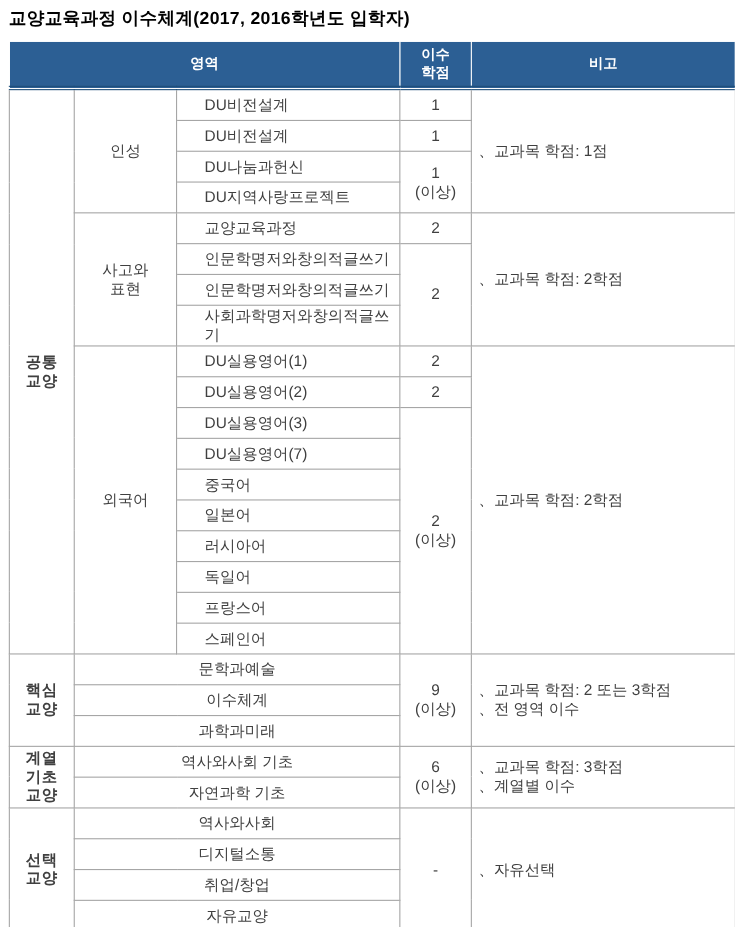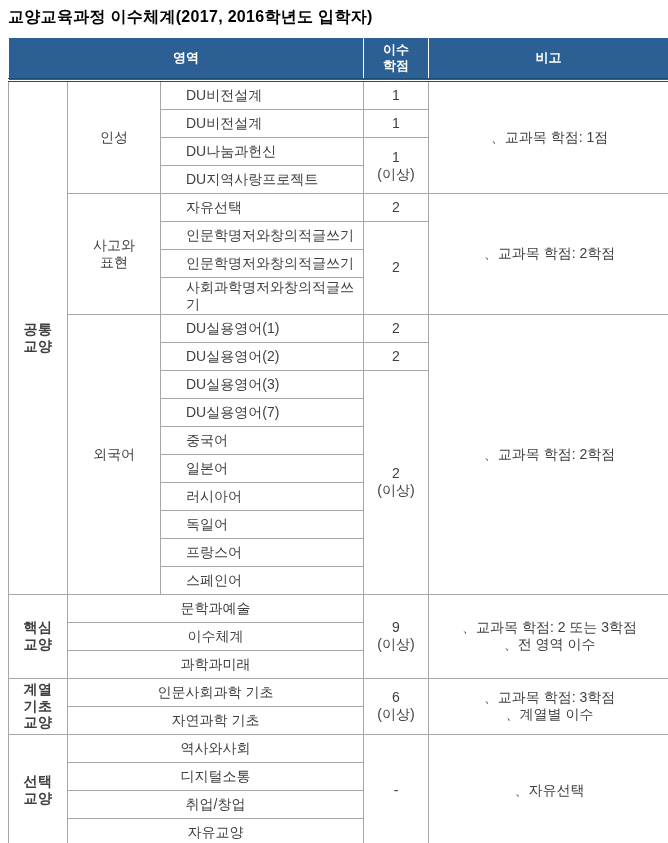--- a/index.html
+++ b/index.html
@@ -29,21 +29,21 @@
   td {
     border:1px solid #A6A6A6;
     font-size:14px; color:#404040;
     height:25px; padding:1px 4px;
     text-align:center; vertical-align:middle;
     white-space:pre-line; line-height:1.2;
     overflow:hidden;
   }
   td.group { letter-spacing:0.5px;font-weight:bold; }
   td.course-left { text-align:left; padding-left:25px; }
-  td.remark { text-align:center; padding-left:6px;border-radius:28px; }
+  td.remark { text-align:left; padding-left:6px;border-radius:28px; }
   tr.spacer td {
     border:none; background:#ffffff;
     height:4px; padding:0; line-height:0;
   }
   tr.summary td {
     background:#D9D9D9; font-weight:bold; color:#1a1a1a;
     font-size:14px; height:25px;
   }
   tr.summary td.remark { padding-left:5px; }
 </style>
@@ -89,21 +89,21 @@
         <td rowspan="2">1
 (이상)</td>
       </tr>
       <tr>
         <td class="course-left">DU지역사랑프로젝트</td>
       </tr>
 
       <tr>
         <td rowspan="4">사고와
 표현</td>
-        <td class="course-left">자유선택</td>
+        <td class="course-left">교양교육과정</td>
         <td>2</td>
         <td class="remark" rowspan="4">、교과목 학점: 2학점</td>
       </tr>
       <tr>
         <td class="course-left">인문학명저와창의적글쓰기</td>
         <td rowspan="3">2</td>
       </tr>
       <tr>
         <td class="course-left">인문학명저와창의적글쓰기</td>
       </tr>
@@ -161,21 +161,21 @@
         <td colspan="2">이수체계</td>
       </tr>
       <tr>
         <td colspan="2">과학과미래</td>
       </tr>
 
       <tr>
         <td class="group" rowspan="2">계열
 기초
 교양</td>
-        <td colspan="2">인문사회과학 기초</td>
+        <td colspan="2">역사와사회 기초</td>
         <td rowspan="2">6
 (이상)</td>
         <td class="remark" rowspan="2">、교과목 학점: 3학점
 、계열별 이수</td>
       </tr>
       <tr>
         <td colspan="2">자연과학 기초</td>
       </tr>
 
       <tr>

